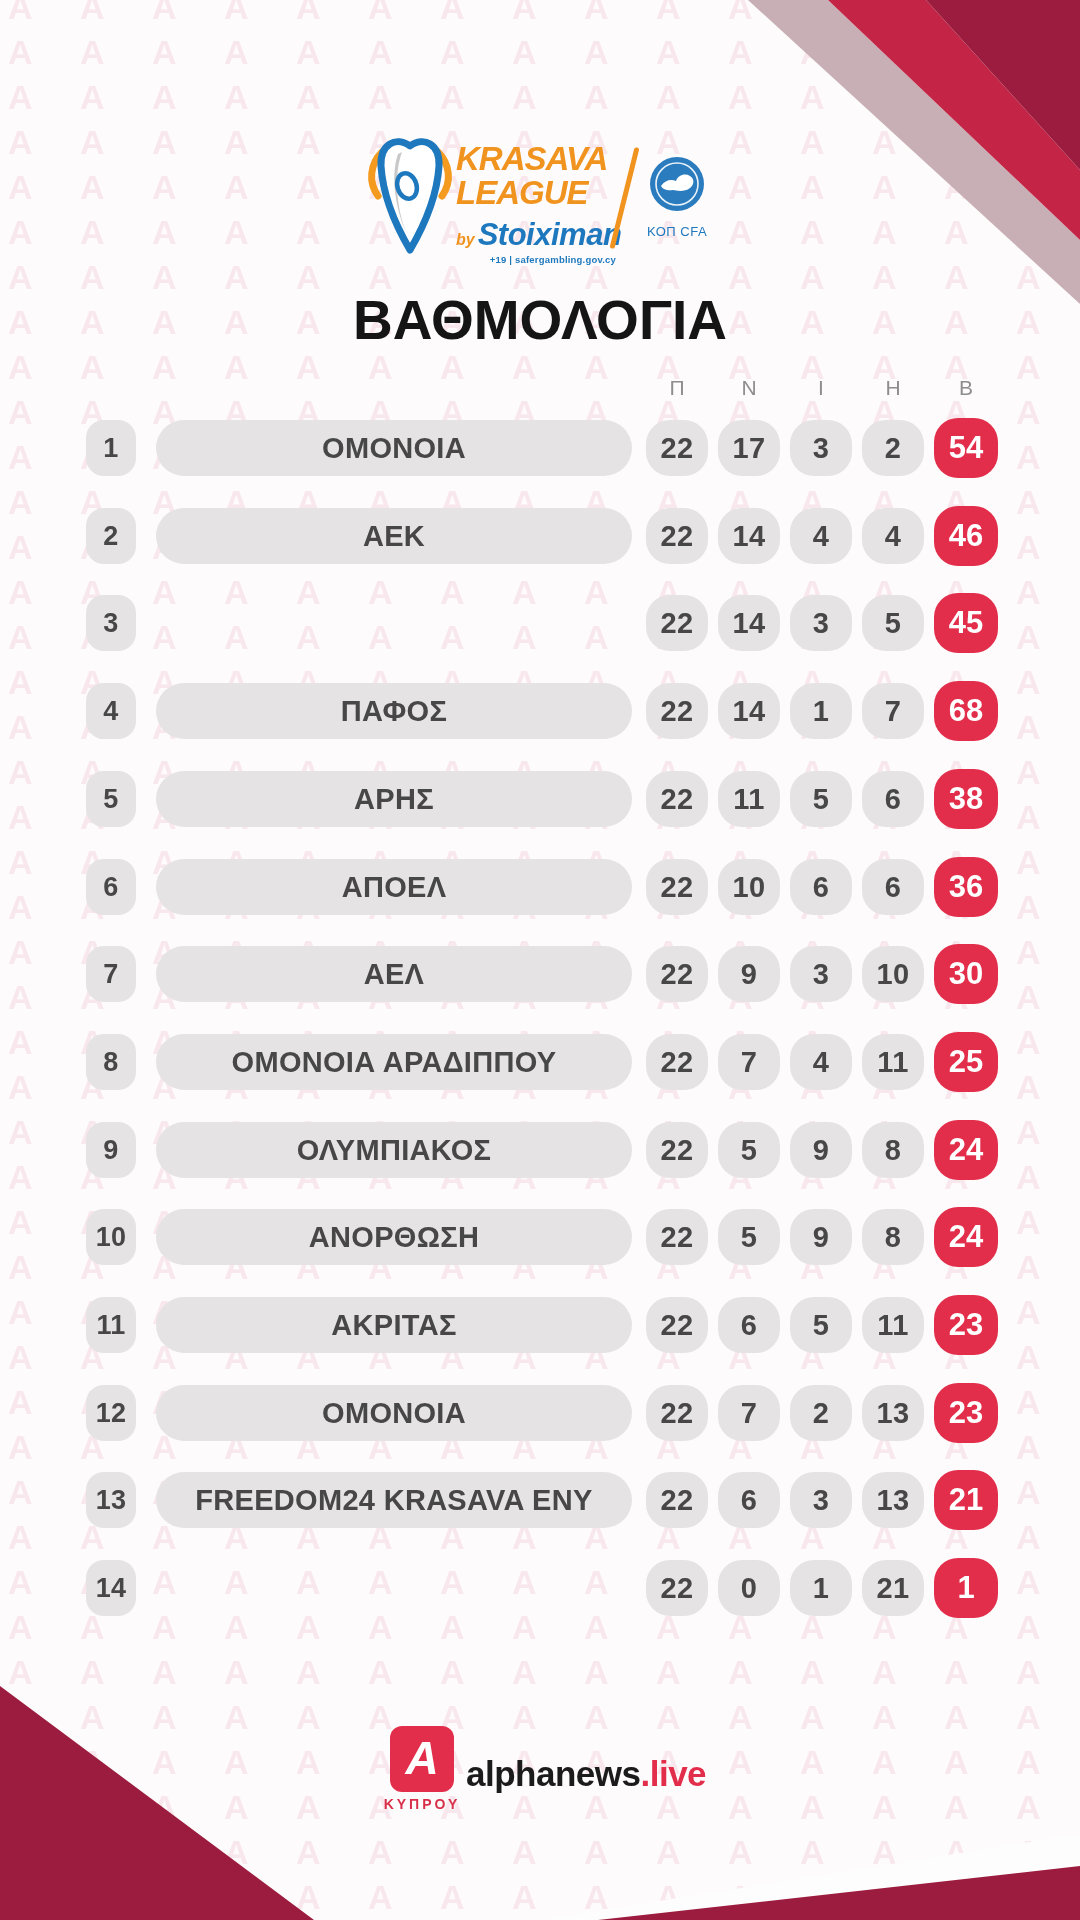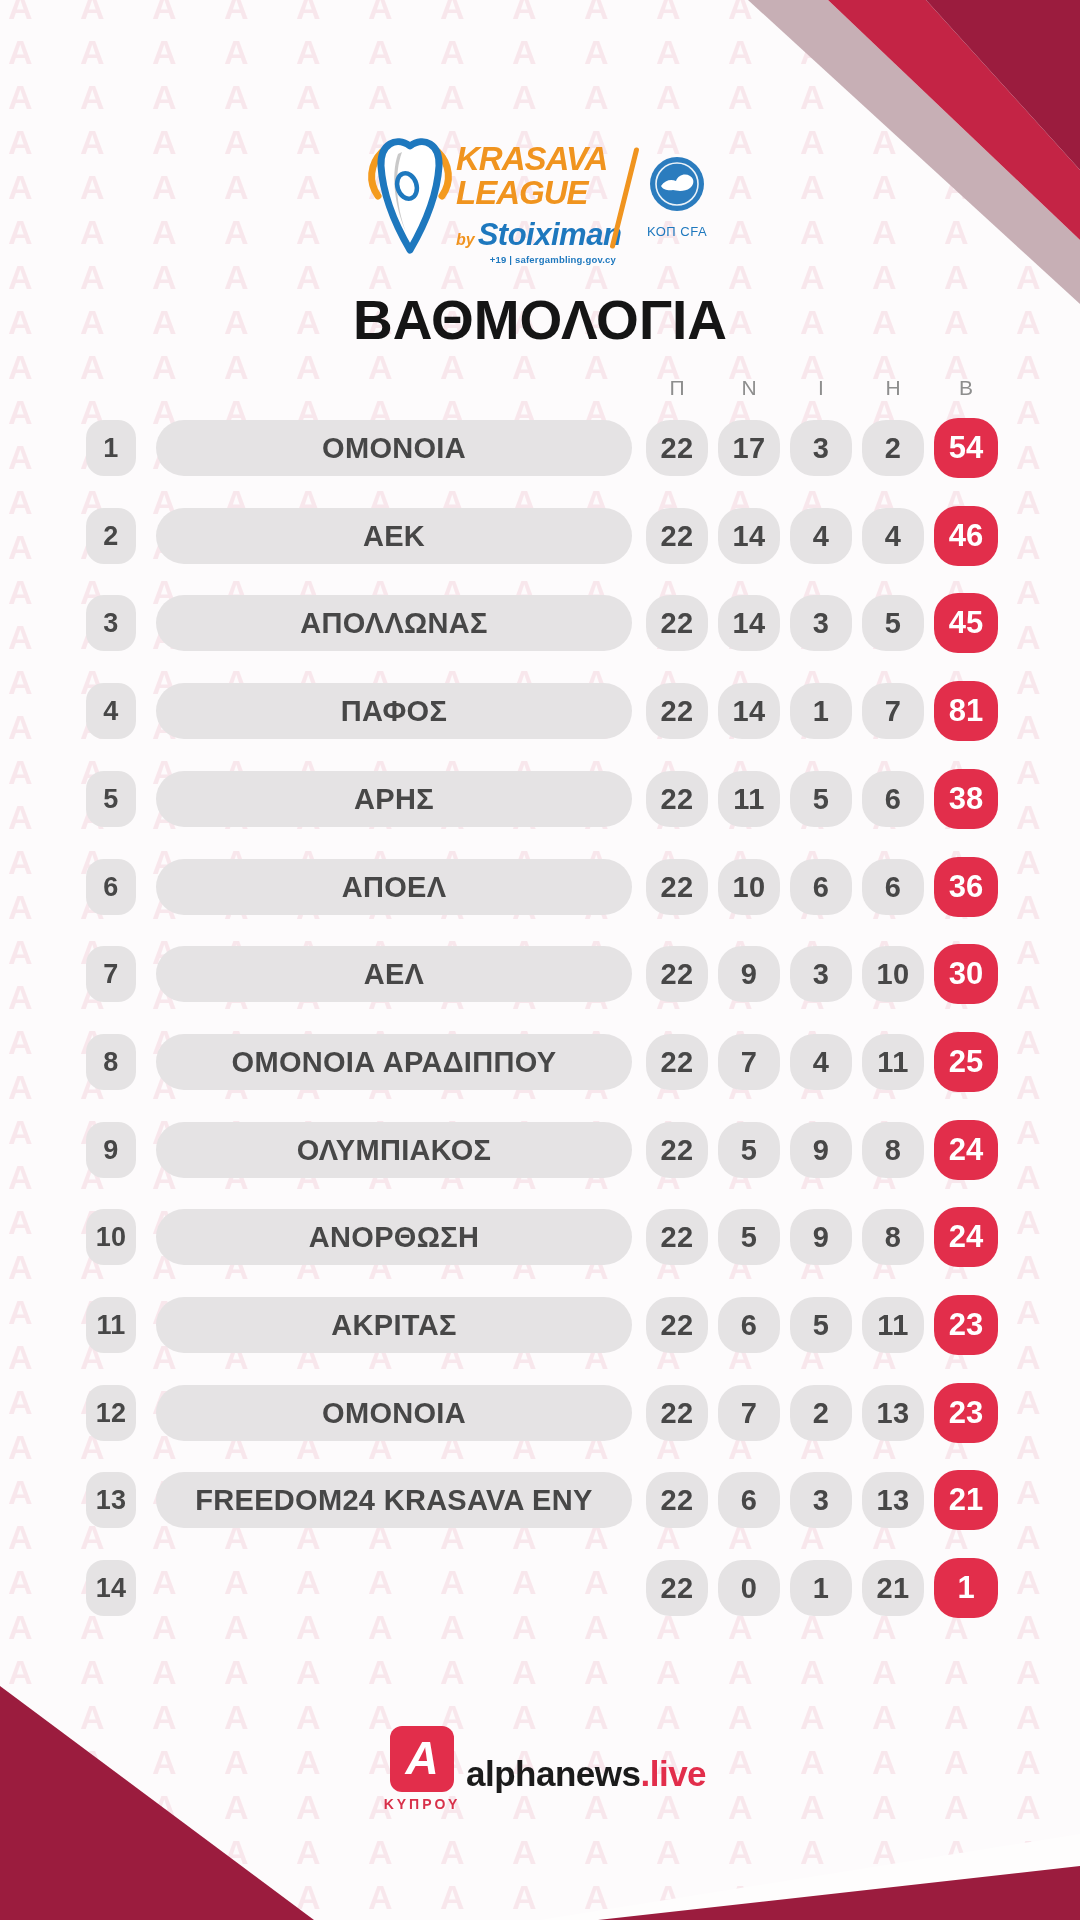--- a/index.html
+++ b/index.html
@@ -786,35 +786,34 @@
         <div class="pill rank">2</div>
         <div class="pill team">ΑΕΚ</div>
         <div class="pill c0">22</div>
         <div class="pill c1">14</div>
         <div class="pill c2">4</div>
         <div class="pill c3">4</div>
         <div class="pts">46</div>
       </div>
       <div class="row" style="top: 595px;">
         <div class="pill rank">3</div>
-        <div class="pill team">ΑΠΟΛΛΩΝΑΣ</div>
         <div class="pill c0">22</div>
         <div class="pill c1">14</div>
         <div class="pill c2">3</div>
         <div class="pill c3">5</div>
         <div class="pts">45</div>
       </div>
       <div class="row" style="top: 683px;">
         <div class="pill rank">4</div>
         <div class="pill team">ΠΑΦΟΣ</div>
         <div class="pill c0">22</div>
         <div class="pill c1">14</div>
         <div class="pill c2">1</div>
         <div class="pill c3">7</div>
-        <div class="pts">81</div>
+        <div class="pts">68</div>
       </div>
       <div class="row" style="top: 771px;">
         <div class="pill rank">5</div>
         <div class="pill team">ΑΡΗΣ</div>
         <div class="pill c0">22</div>
         <div class="pill c1">11</div>
         <div class="pill c2">5</div>
         <div class="pill c3">6</div>
         <div class="pts">38</div>
       </div>

